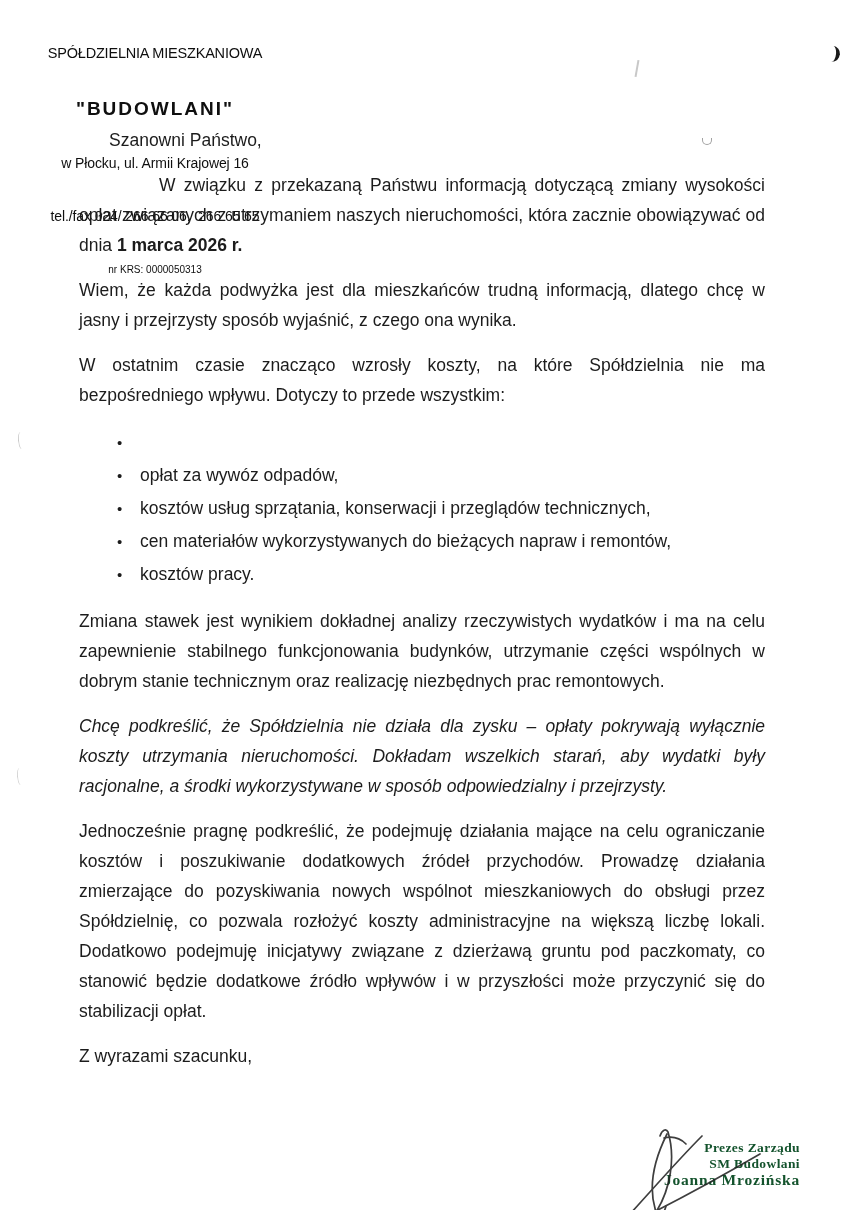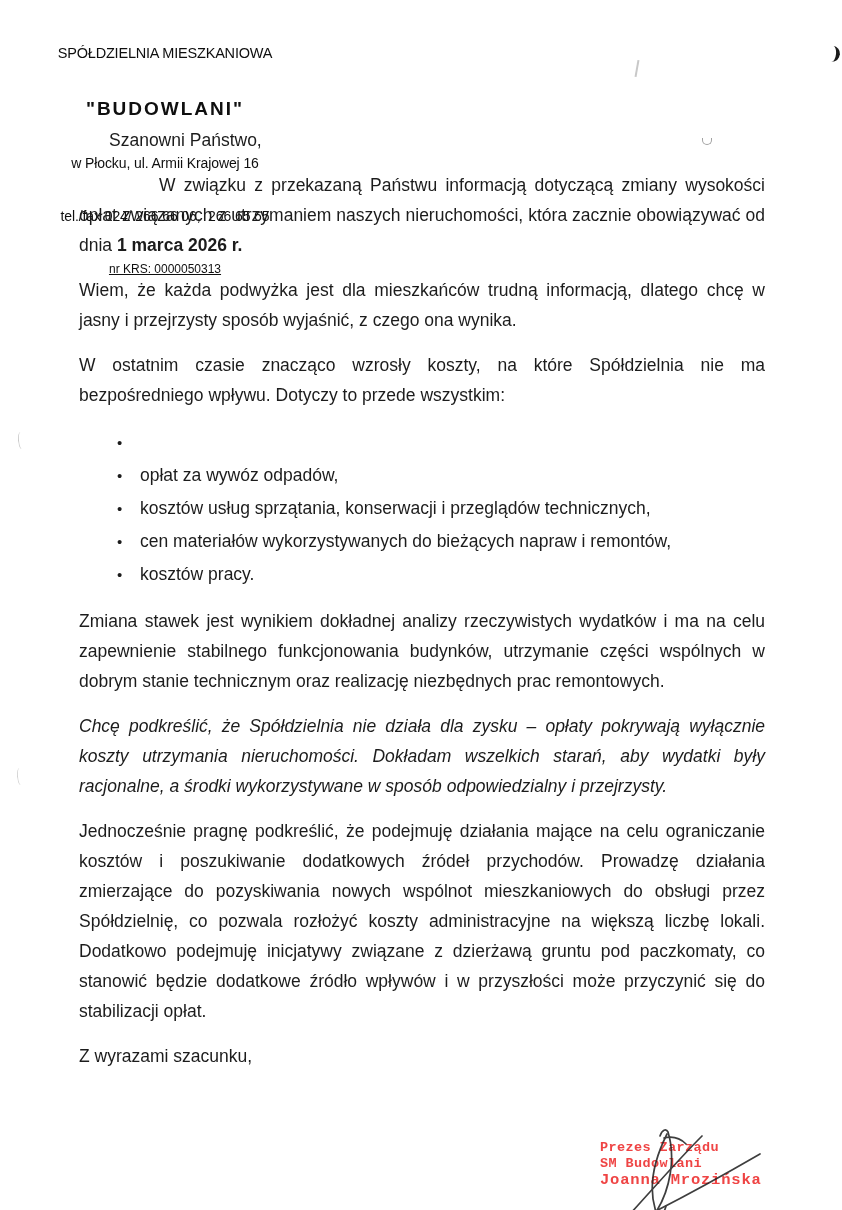--- a/index.html
+++ b/index.html
@@ -9,33 +9,33 @@
     height: 1210px;
     background: #ffffff;
     overflow: hidden;
     font-family: "Liberation Sans", "DejaVu Sans", sans-serif;
     color: #1e1e1e;
   }
 
   
   .letterhead {
     position: absolute;
-    left: 52px;
+    left: 42px;
     top: 8px;
     width: 226px;
     text-align: center;
     color: #141414;
     white-space: pre;
     filter: contrast(1.05);
   }
   .lh1 { font-size: 14.5px; letter-spacing: -0.2px; line-height: 18px; font-weight: 500; }
   .lh2 { font-size: 19px; font-weight: 700; letter-spacing: 2px; line-height: 21px; }
   .lh3 { font-size: 14px; line-height: 17px; letter-spacing: -0.1px; }
   .lh4 { font-size: 14px; line-height: 17px; letter-spacing: -0.1px; }
-  .lh5 { font-size: 12px; line-height: 17px; text-decoration: underline; }
+  .lh5 { font-size: 10px; line-height: 17px; }
 
   
   .letter-body {
     position: absolute;
     left: 64px;
     top: 110px;
     width: 716px;
     font-size: 17.5px;
     line-height: 30px;
     color: #1c1c1c;
@@ -56,24 +56,24 @@
 
   .thanks { margin-top: 25px; text-align: right; padding-right: 30px; }
   .closing { margin-top: 23px; text-align: right; padding-right: 47px; }
 
   
   .sig-stamp {
     position: absolute;
     left: 600px;
     top: 1140px;
     width: 200px;
-    text-align: left;
-    font-family: Liberation Mono, monospace;
+    text-align: right;
+    font-family: Liberation Serif, serif;
     font-weight: 700;
-    color: #ef4444;
+    color: #14532d;
   }
   .sig-title { font-size: 13.5px; line-height: 15.5px; letter-spacing: 0.4px; }
   .sig-name { font-size: 15.5px; letter-spacing: 0.8px; }
 
   .sig-scribble {
     position: absolute;
     left: 612px;
     top: 1126px;
     pointer-events: none;
   }

